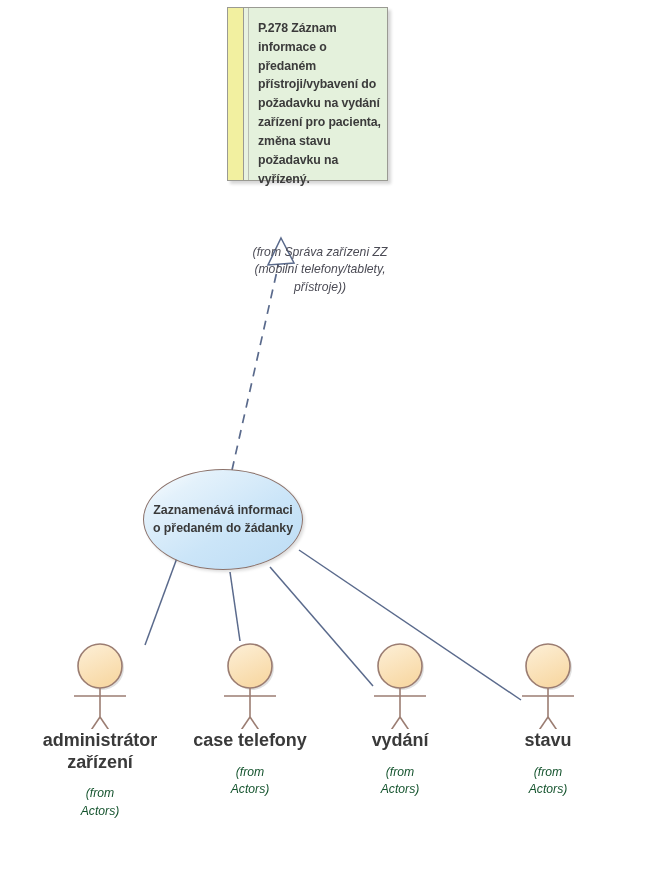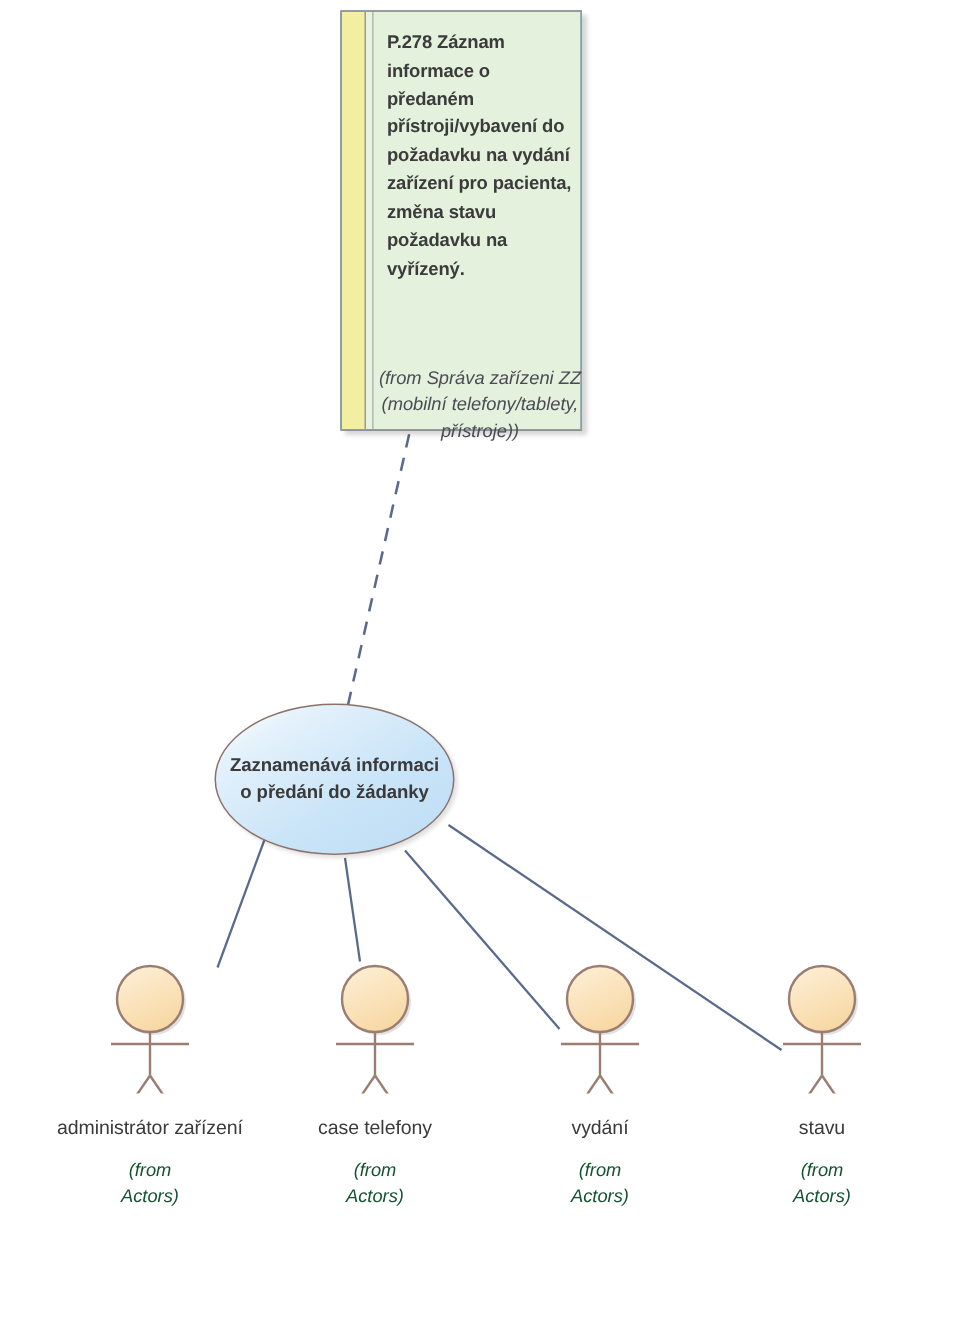--- a/index.html
+++ b/index.html
@@ -31,25 +31,25 @@
     height: 881px;
     z-index: 1;
   }
 
   
   .note {
     position: absolute;
     left: 227px;
     top: 7px;
     width: 161px;
-    height: 280px;
+    height: 174px;
     z-index: 3;
     box-sizing: border-box;
     box-shadow: 3px 3px 3px rgba(0,0,0,0.16);
-    background: #0c4a6e;
+    background: #f0abfc;
     border: 1px solid #9a9a93;
     display: flex;
   }
   .note-strip {
     width: 15px;
     background: #f2f0a0;
     border-right: 1px solid #9a9a93;
     flex: 0 0 15px;
   }
   .note-gap {
@@ -123,25 +123,25 @@
     width: 140px;
     text-align: center;
   }
   .actor-figure {
     position: relative;
     width: 140px;
     height: 88px;
     margin: 0 auto;
   }
   .actor-name {
-    font-size: 13px;
-    font-weight: normal;
+    font-size: 18px;
+    font-weight: bold;
     color: #3a3a3a;
     line-height: 1.2;
-    margin-top: 15px;
+    margin-top: 1px;
     letter-spacing: -0.05px;
   }
   .actor-from {
     font-size: 12.2px;
     font-style: italic;
     color: #14532d;
     line-height: 1.45;
     margin-top: 12px;
     white-space: pre-line;
   }
@@ -169,21 +169,21 @@
     <div class="note-body">
       <div class="note-text">P.278  Záznam informace o předaném přístroji/vybavení do požadavku na vydání zařízení pro pacienta, změna stavu požadavku na vyřízený.</div>
     </div>
   </div>
 
   <div class="note-from">(from Správa zařízeni ZZ
 (mobilní telefony/tablety,
 přístroje))</div>
 
   <div class="usecase">
-    <div class="usecase-label">Zaznamenává informaci o předání do žádanky</div>
+    <div class="usecase-label">Zaznamenává informaci o předaném do žádanky</div>
   </div>
 
   <div class="actor" style="left:30px; top:641px; width:140px;">
     <div class="actor-figure">
       <svg width="140" height="88" viewBox="0 0 140 88" xmlns="http://www.w3.org/2000/svg">
         <defs>
           <linearGradient id="headgrad1" x1="0" y1="0" x2="0.45" y2="1">
             <stop offset="0%" stop-color="#fdf0d8"></stop>
             <stop offset="100%" stop-color="#f8d9a6"></stop>
           </linearGradient>

